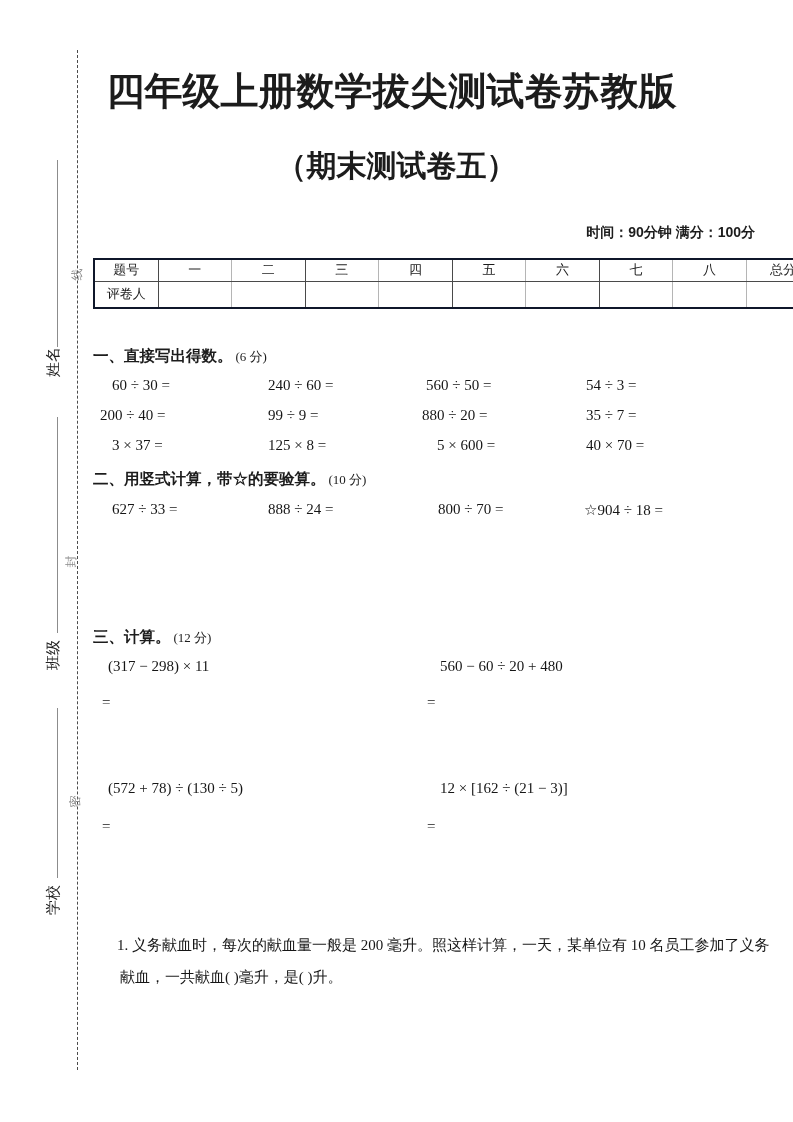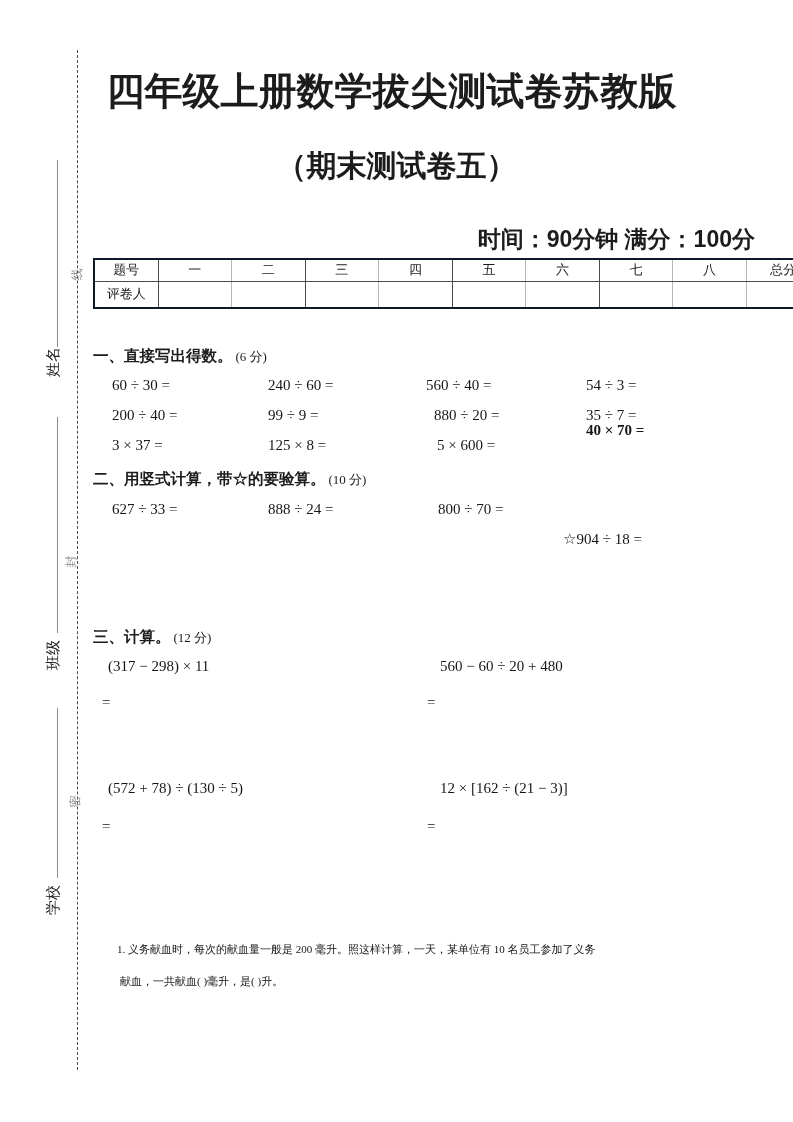--- a/index.html
+++ b/index.html
@@ -18,21 +18,21 @@
   .field-label { position:absolute; left:36px; width:34px; height:34px; line-height:34px;
     text-align:center; font-size:15px; color:#222; white-space:nowrap;
     transform:rotate(-90deg); }
   .blank-line { position:absolute; left:57px; width:0; border-left:1px solid #8c8c8c; }
 
   
   .page-title { position:absolute; left:0; top:66px; width:783px; text-align:center;
     font-size:38px; font-weight:700; letter-spacing:0; }
   .exam-subtitle { position:absolute; left:0; top:146px; width:793px; text-align:center;
     font-size:30px; font-weight:700; }
-  .exam-info { position:absolute; right:38px; top:224px; font-size:23px; font-weight:700; }
+  .exam-info { position:absolute; right:38px; top:224px; font-size:14px; font-weight:700; }
 
   
   table.score-table { position:absolute; left:93px; top:258px; width:728px;
     border-collapse:collapse; table-layout:fixed;
     border:2px solid #0f172a;font-family:Liberation Mono, monospace; }
   table.score-table th, table.score-table td {
     border-top:1px solid #4a4a4a; border-bottom:1px solid #4a4a4a;
     border-left:1px solid #4a4a4a;
     font-size:13px; font-weight:400; text-align:center; padding:0; }
   table.score-table col.c-corner { width:64px; }
@@ -47,22 +47,22 @@
   table.score-table th:nth-child(10), table.score-table td:nth-child(10)
   { border-left:1px solid #b5b5b5; }
 
   
   .sec-header { position:absolute; left:93px; font-size:15.5px; font-weight:700;
     white-space:nowrap; }
   .sec-header .score { font-family:"Liberation Serif", serif; font-weight:400;
     font-size:13px; margin-left:3px; }
   .math { position:absolute; font-family:"Liberation Serif", serif; font-size:15px;
     white-space:nowrap; color:#161616; }
-  .fill-text { position:absolute; font-family:"Liberation Serif", serif; font-size:11px;
-    white-space:nowrap; color:#161616;margin-top:6px; }
+  .fill-text { position:absolute; font-family:"Liberation Serif", serif; font-size:15px;
+    white-space:nowrap; color:#161616; }
 </style>
 </head>
 <body>
 
 <div class="page">
 
   <div class="dashed-line"></div>
   <span class="seal-char" style="top:266px;">线</span>
   <span class="seal-char" style="top:553px; left:60px;">封</span>
   <span class="seal-char" style="top:793px; left:64px;">密</span>
@@ -117,38 +117,38 @@
       <td></td>
     </tr>
   </tbody>
     </table>
 
   <div class="sec-header" style="top:346px;">
     <span>一、直接写出得数。</span><span class="score">(6 分)</span>
   </div>
   <span class="math" style="left:112px; top:377px;">60 ÷ 30 =</span>
   <span class="math" style="left:268px; top:377px;">240 ÷ 60 =</span>
-  <span class="math" style="left:426px; top:377px;">560 ÷ 40 =</span>
+  <span class="math" style="left:426px; top:377px;">560 ÷ 50 =</span>
   <span class="math" style="left:586px; top:377px;">54 ÷ 3 =</span>
-  <span class="math" style="left:112px; top:407px;">200 ÷ 40 =</span>
+  <span class="math" style="left:100px; top:407px;">200 ÷ 40 =</span>
   <span class="math" style="left:268px; top:407px;">99 ÷ 9 =</span>
-  <span class="math" style="left:434px; top:407px;">880 ÷ 20 =</span>
+  <span class="math" style="left:422px; top:407px;">880 ÷ 20 =</span>
   <span class="math" style="left:586px; top:407px;">35 ÷ 7 =</span>
   <span class="math" style="left:112px; top:437px;">3 × 37 =</span>
   <span class="math" style="left:268px; top:437px;">125 × 8 =</span>
   <span class="math" style="left:426px; top:437px;margin-left:11px;">5 × 600 =</span>
-  <span class="math" style="left:586px; top:422px;font-weight:bold;">40 × 70 =</span>
+  <span class="math" style="left:586px; top:437px;">40 × 70 =</span>
 
   <div class="sec-header" style="top:469px;">
     <span>二、用竖式计算，带☆的要验算。</span><span class="score">(10 分)</span>
   </div>
   <span class="math" style="left:112px; top:501px;">627 ÷ 33 =</span>
   <span class="math" style="left:268px; top:501px;">888 ÷ 24 =</span>
   <span class="math" style="left:426px; top:501px;margin-left:12px;">800 ÷ 70 =</span>
-  <span class="math" style="left:563px; top:501px;margin-top:29px;">☆904 ÷ 18 =</span>
+  <span class="math" style="left:584px; top:501px;">☆904 ÷ 18 =</span>
 
   <div class="sec-header" style="top:627px;">
     <span>三、计算。</span><span class="score">(12 分)</span>
   </div>
   <span class="math" style="left:108px; top:658px;">(317 − 298) × 11</span>
   <span class="math" style="left:440px; top:658px;">560 − 60 ÷ 20 + 480</span>
   <span class="math" style="left:102px; top:694px;">=</span>
   <span class="math" style="left:427px; top:694px;">=</span>
   <span class="math" style="left:108px; top:780px;">(572 + 78) ÷ (130 ÷ 5)</span>
   <span class="math" style="left:440px; top:780px;text-align:center;">12 × [162 ÷ (21 − 3)]</span>

